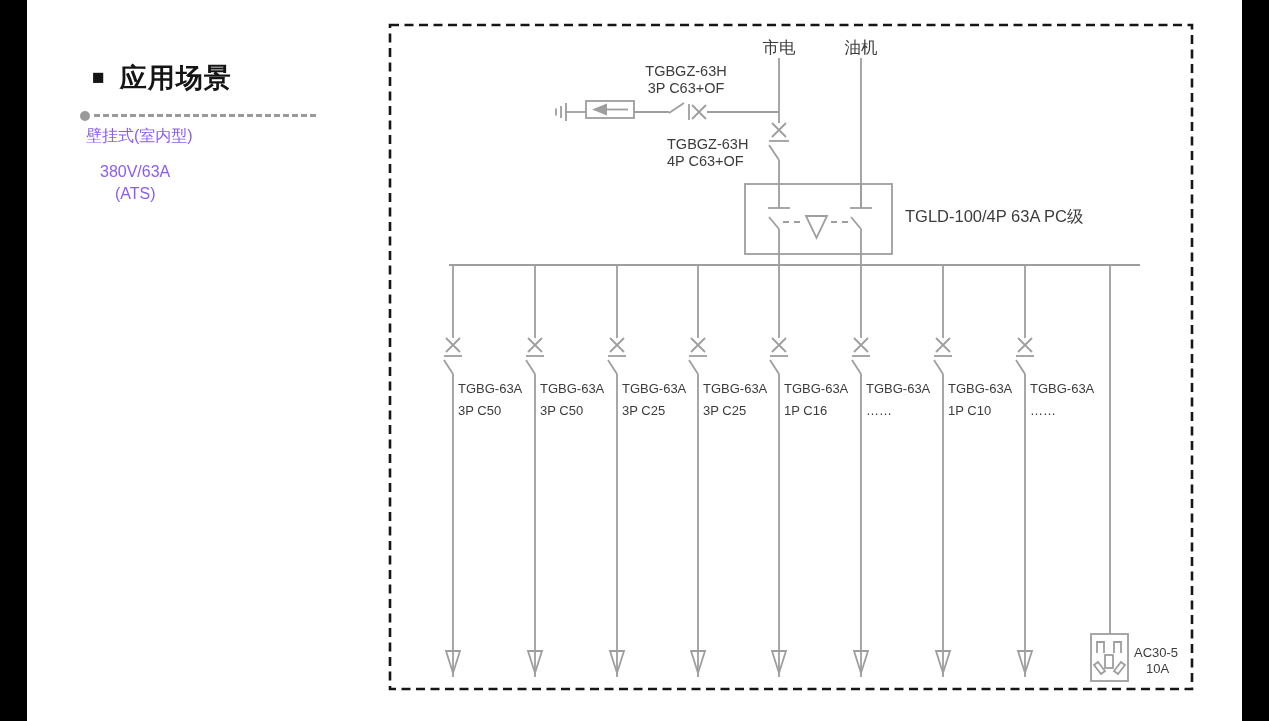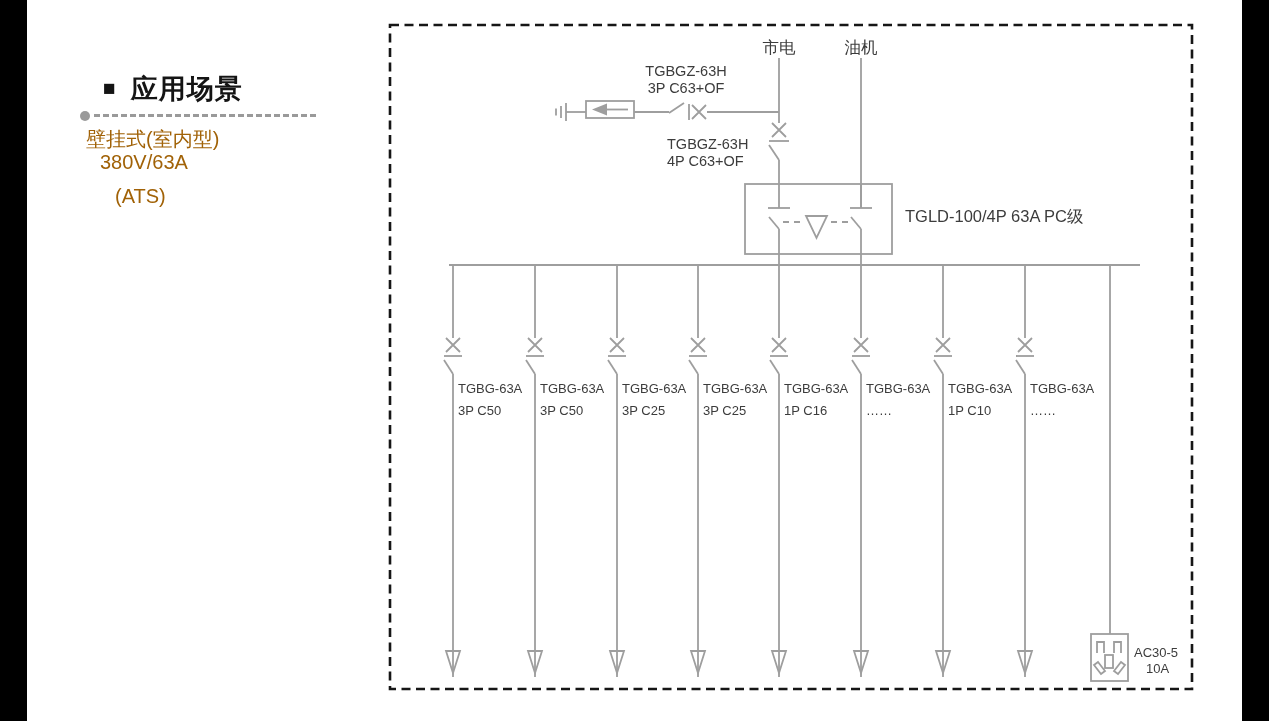--- a/index.html
+++ b/index.html
@@ -6,33 +6,33 @@
   body{
     width:1269px;height:721px;position:relative;overflow:hidden;background:#ffffff;
     font-family:"Liberation Sans","DejaVu Sans",sans-serif;
   }
   .strip{position:absolute;top:0;bottom:0;width:27px;background:#000;}
   .strip.left{left:0;}
   .strip.right{right:0;}
 
   
   .panel-title{
-    position:absolute;left:88px;top:56px;margin:15px;
+    position:absolute;left:88px;top:56px;margin:4px;
     font-size:27px;font-weight:700;color:#141414;letter-spacing:1px;white-space:nowrap;
   }
   .panel-title .bullet{font-size:21px;margin-right:14px;vertical-align:3px;}
   .separator{
     position:absolute;left:80px;top:110px;width:236px;height:11px;
     display:flex;align-items:center;
   }
   .separator .dot{width:10px;height:10px;border-radius:50%;background:#9a9a9a;flex:0 0 auto;}
   .separator .dashes{flex:1;border-top:3px dashed #9a9a9a;margin-left:4px;}
-  .panel-line{position:absolute;margin:0;font-size:20px;color:#a16207;white-space:nowrap;}
+  .panel-line{position:absolute;margin:0;font-size:16px;color:#8b5cf6;white-space:nowrap;}
   .panel-line.l1{left:86px;top:126px;}
-  .panel-line.l2{left:100px;top:151px;}
+  .panel-line.l2{left:100px;top:163px;}
   .panel-line.l3{left:115px;top:185px;}
 
   
   svg.diagram{position:absolute;left:0;top:0;}
   .w{stroke:#9e9e9e;stroke-width:1.8;fill:none;}
   .wf{fill:#9e9e9e;stroke:none;}
   .bus{stroke-width:2.2;}
   .dashw{stroke-dasharray:6 5;}
   .frame{stroke:#161616;stroke-width:2.6;stroke-dasharray:9 5.5;fill:none;}
   text{fill:#3c3c3c;}

